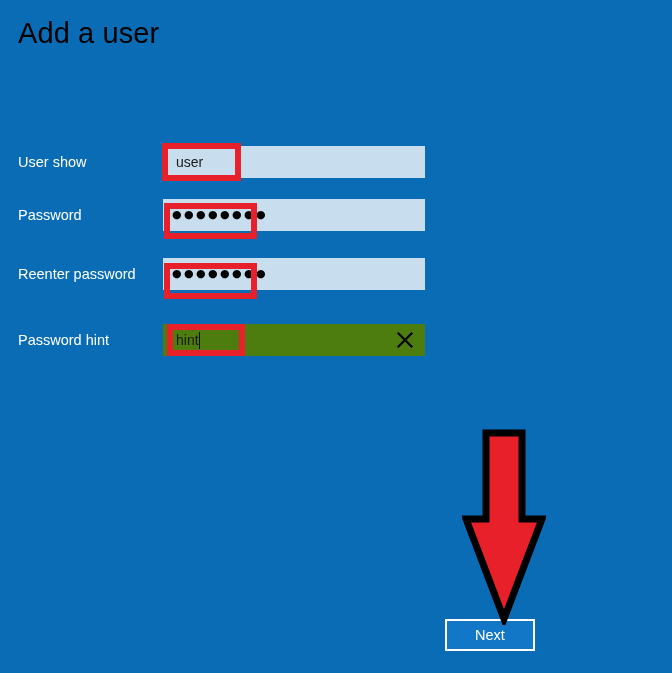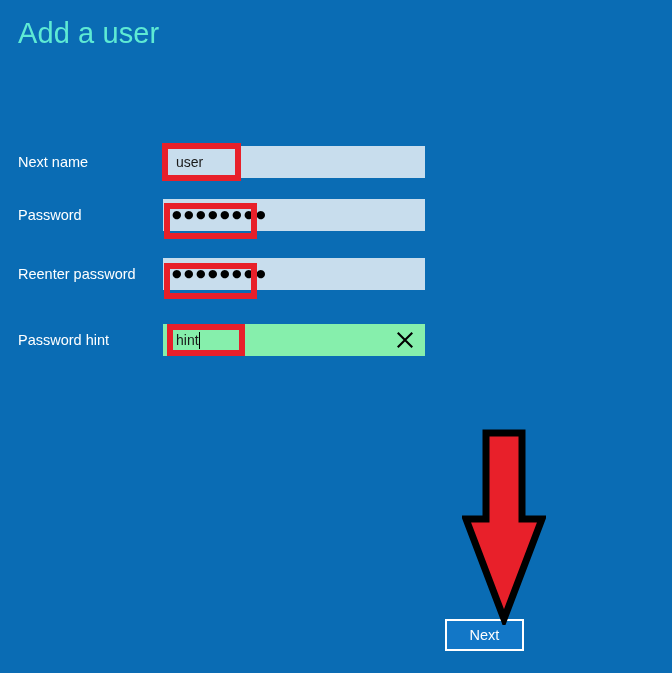--- a/index.html
+++ b/index.html
@@ -21,21 +21,21 @@
     inset: 0;
   }
 
   
   .page-title {
     position: absolute;
     left: 18px;
     top: 16px;
     font-size: 29px;
     font-weight: 300;
-    color: #5eead4;
+    color: #000000;
     letter-spacing: 0.1px;
     line-height: 34px;
     white-space: nowrap;
   }
   .page-subtitle {
     position: absolute;
     left: 18px;
     top: 61px;
     width: 605px;
     font-size: 14.5px;
@@ -66,21 +66,21 @@
     top: 0;
     width: 262px;
     height: 32px;
     background: #c8dded;
     border: none;
     box-sizing: border-box;
     display: flex;
     align-items: center;
   }
   .field-input.focused {
-    background: #86efac;
+    background: #4d7c0f;
   }
   .field-text {
     font-size: 14px;
     color: #1a1a1a;
     padding-left: 13px;
     line-height: 32px;
     white-space: nowrap;
   }
   .dots {
     font-size: 11px;
@@ -143,40 +143,40 @@
     color: #ffffff;
     display: flex;
     align-items: center;
     justify-content: center;
     cursor: pointer;
     user-select: none;
   }
   .btn-next {
     left: 445px;
     top: 619px;
-    width: 79px;
+    width: 90px;
     background: #1277c7;
   }
   .btn-cancel {
     left: 559px;
     top: 619px;
     width: 90px;
     background: transparent;
   }
 </style>
 </head>
 <body>
 
 <div class="page">
 
   <div class="page-title">Add a user</div>
 
 
   <div class="form-row" style="top:146px;">
-    <div class="field-label">Next name</div>
+    <div class="field-label">User show</div>
     <div class="field-input">
       <span class="field-text">user</span>
     </div>
   </div>
 
   <div class="form-row" style="top:199px;">
     <div class="field-label">Password</div>
     <div class="field-input">
       <span class="dots">●●●●●●●●</span>
     </div>

